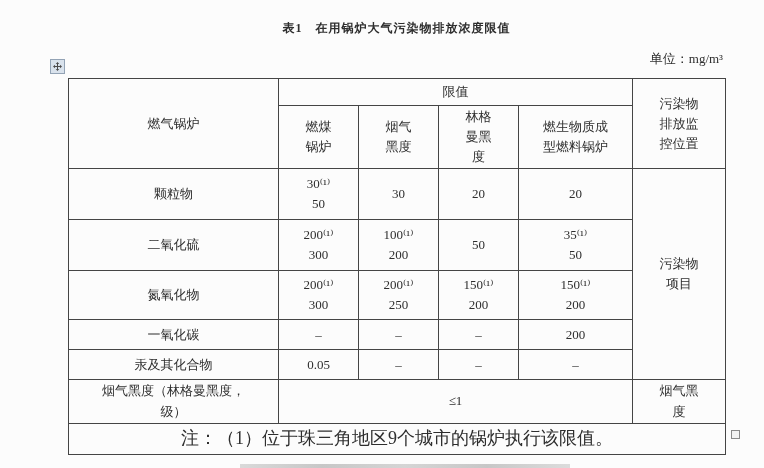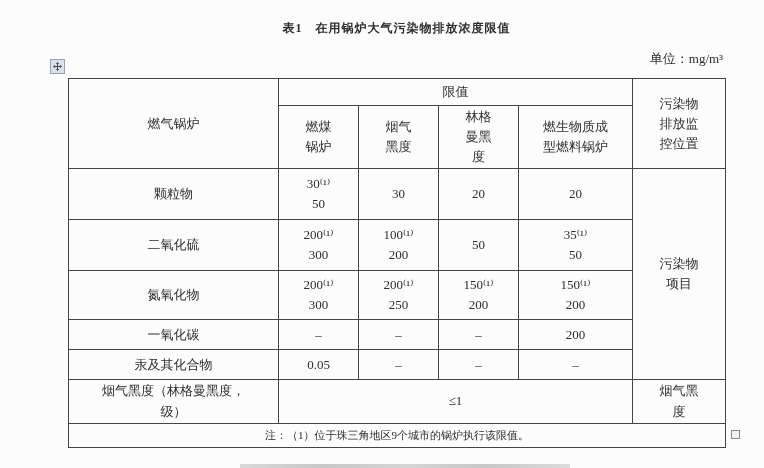--- a/index.html
+++ b/index.html
@@ -53,21 +53,21 @@
   tr.h2 td { height: 44px; }
   tr.r-tall td { height: 48px; }
   tr.r-mid td { height: 46px; }
   tr.r-short td { height: 27px; font-family: Liberation Serif, serif; }
   tr.r-smoke td { height: 35px; font-family: Liberation Serif, serif; }
   tr.r-note td { height: 21px; }
   td.val { white-space: pre-line; }
   td.note-cell {
     text-align: left;
     padding-left: 6px;
-    font-size: 11px;
+    font-size: 18px;
   }
   .resize-handle {
     position: absolute;
     left: 731px; top: 430px;
     width: 7px; height: 7px;
     background: #f2f2f2;
     border: 1px solid #8a8a8a;
     cursor: nwse-resize;
   }
   .cutoff-strip {

